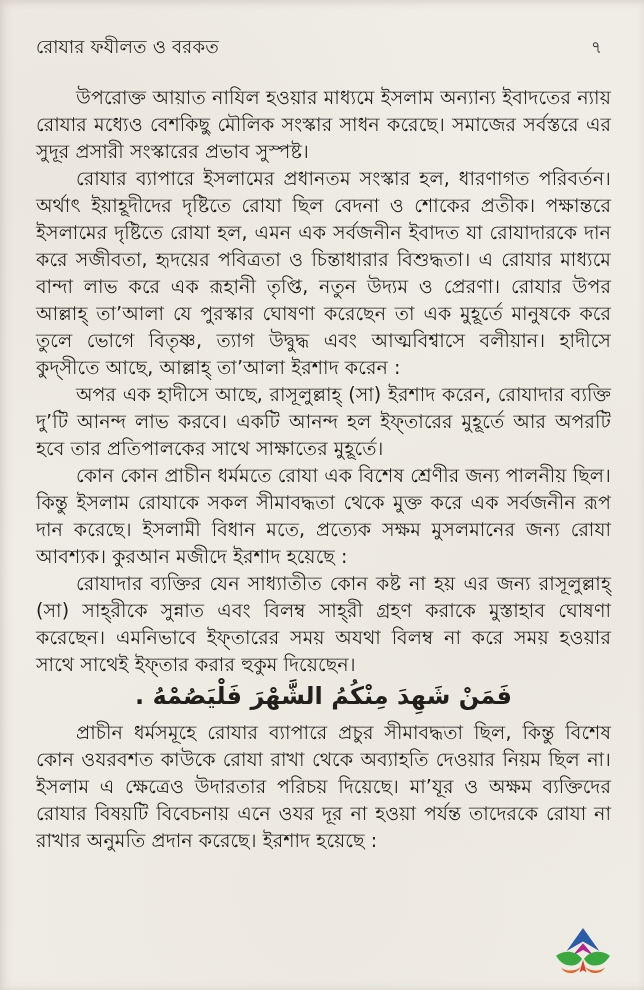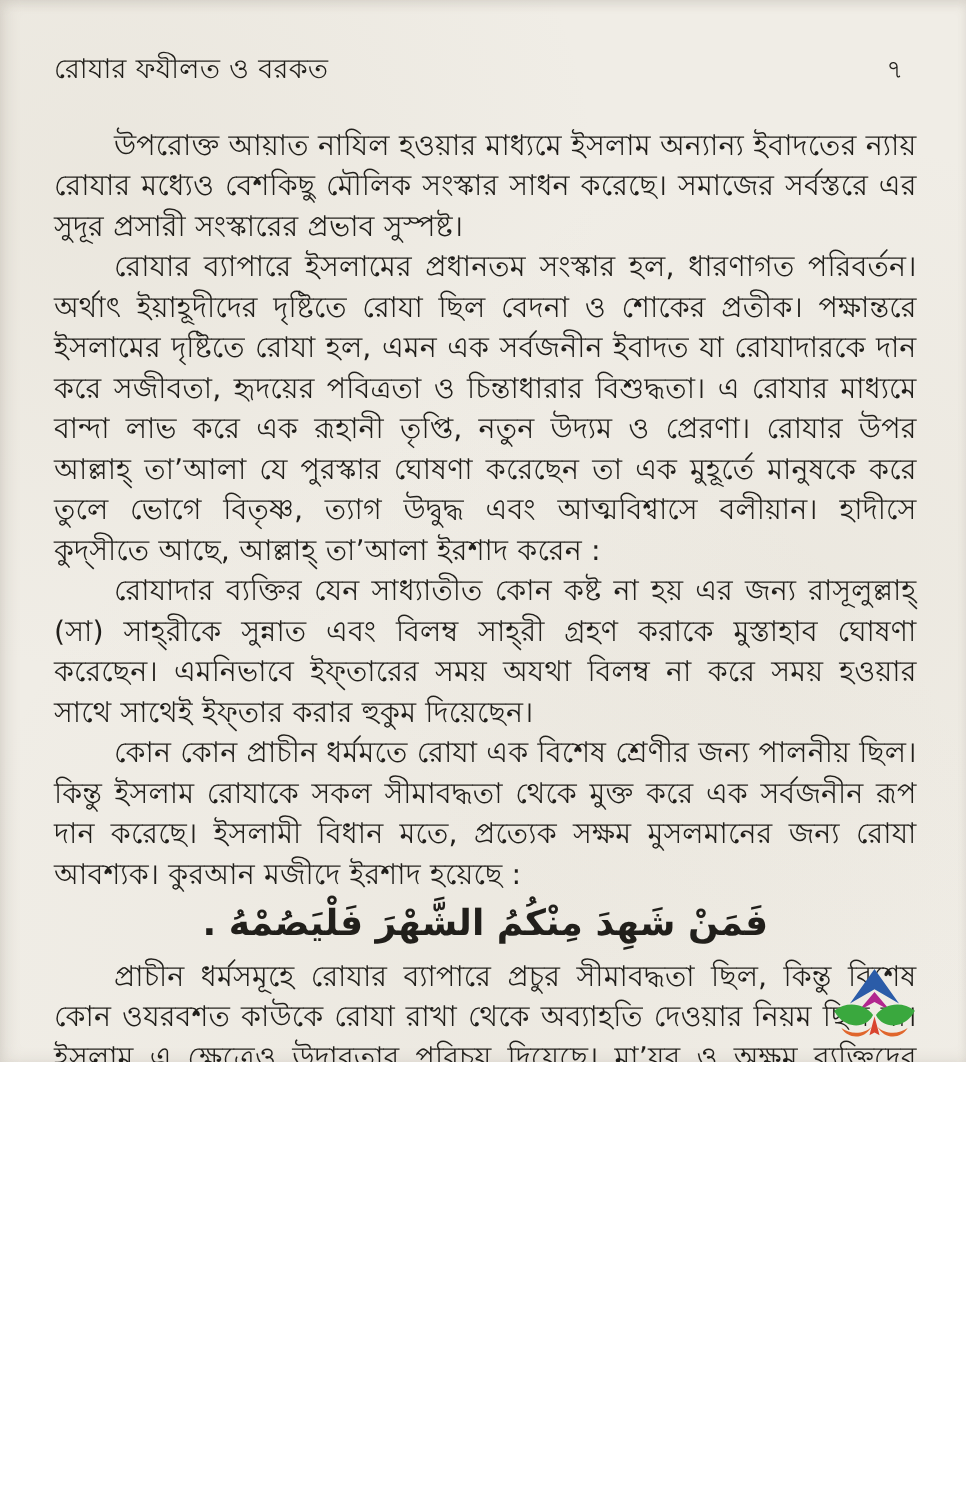--- a/index.html
+++ b/index.html
@@ -3,21 +3,21 @@
 <meta charset="utf-8">
 <style>
   html, body { margin: 0; padding: 0; }
   body {
     width: 644px; height: 990px;
     font-family: "DejaVu Sans", sans-serif;
     overflow: hidden;
   }
   .page {
     position: relative;
-    width: 644px; height: 708px;
+    width: 644px; height: 990px;
     background:
       radial-gradient(circle at 12% 18%, rgba(185,175,150,0.10), transparent 40%),
       radial-gradient(circle at 85% 55%, rgba(185,175,150,0.08), transparent 45%),
       radial-gradient(circle at 50% 90%, rgba(185,175,150,0.07), transparent 50%),
       #f0ede6;
     box-shadow: inset 4px 0 10px rgba(130,120,105,0.16), inset 0 3px 6px rgba(130,120,105,0.10);
     color: #211f1b;
     overflow: hidden;
   }
   .header {
@@ -63,22 +63,23 @@
 <div class="page">
 
   <div class="header">
     <span class="running-title">রোযার ফযীলত ও বরকত</span>
     <span class="page-number">৭</span>
   </div>
 
   <div class="content">
     <p class="para">উপরোক্ত আয়াত নাযিল হওয়ার মাধ্যমে ইসলাম অন্যান্য ইবাদতের ন্যায় রোযার মধ্যেও বেশকিছু মৌলিক সংস্কার সাধন করেছে। সমাজের সর্বস্তরে এর সুদূর প্রসারী সংস্কারের প্রভাব সুস্পষ্ট।</p>
     <p class="para">রোযার ব্যাপারে ইসলামের প্রধানতম সংস্কার হল, ধারণাগত পরিবর্তন। অর্থাৎ ইয়াহূদীদের দৃষ্টিতে রোযা ছিল বেদনা ও শোকের প্রতীক। পক্ষান্তরে ইসলামের দৃষ্টিতে রোযা হল, এমন এক সর্বজনীন ইবাদত যা রোযাদারকে দান করে সজীবতা, হৃদয়ের পবিত্রতা ও চিন্তাধারার বিশুদ্ধতা। এ রোযার মাধ্যমে বান্দা লাভ করে এক রূহানী তৃপ্তি, নতুন উদ্যম ও প্রেরণা। রোযার উপর আল্লাহ্ তা’আলা যে পুরস্কার ঘোষণা করেছেন তা এক মুহূর্তে মানুষকে করে তুলে ভোগে বিতৃষ্ণ, ত্যাগ উদ্বুদ্ধ এবং আত্মবিশ্বাসে বলীয়ান। হাদীসে কুদ্‌সীতে আছে, আল্লাহ্ তা’আলা ইরশাদ করেন :</p>
+    <p class="para">অপর এক হাদীসে আছে, রাসূলুল্লাহ্ (সা) ইরশাদ করেন, রোযাদার ব্যক্তি দু’টি আনন্দ লাভ করবে। একটি আনন্দ হল ইফ্‌তারের মুহূর্তে আর অপরটি হবে তার প্রতিপালকের সাথে সাক্ষাতের মুহূর্তে।</p>
+    <p class="para">কোন কোন প্রাচীন ধর্মমতে রোযা এক বিশেষ শ্রেণীর জন্য পালনীয় ছিল। কিন্তু ইসলাম রোযাকে সকল সীমাবদ্ধতা থেকে মুক্ত করে এক সর্বজনীন রূপ দান করেছে। ইসলামী বিধান মতে, প্রত্যেক সক্ষম মুসলমানের জন্য রোযা আবশ্যক। কুরআন মজীদে ইরশাদ হয়েছে :</p>
     <p class="para">রোযাদার ব্যক্তির যেন সাধ্যাতীত কোন কষ্ট না হয় এর জন্য রাসূলুল্লাহ্ (সা) সাহ্‌রীকে সুন্নাত এবং বিলম্ব সাহ্‌রী গ্রহণ করাকে মুস্তাহাব ঘোষণা করেছেন। এমনিভাবে ইফ্‌তারের সময় অযথা বিলম্ব না করে সময় হওয়ার সাথে সাথেই ইফ্‌তার করার হুকুম দিয়েছেন।</p>
-    <p class="para">কোন কোন প্রাচীন ধর্মমতে রোযা এক বিশেষ শ্রেণীর জন্য পালনীয় ছিল। কিন্তু ইসলাম রোযাকে সকল সীমাবদ্ধতা থেকে মুক্ত করে এক সর্বজনীন রূপ দান করেছে। ইসলামী বিধান মতে, প্রত্যেক সক্ষম মুসলমানের জন্য রোযা আবশ্যক। কুরআন মজীদে ইরশাদ হয়েছে :</p>
     <p class="arabic">فَمَنْ شَهِدَ مِنْكُمُ الشَّهْرَ فَلْيَصُمْهُ .</p>
     <p class="para">প্রাচীন ধর্মসমূহে রোযার ব্যাপারে প্রচুর সীমাবদ্ধতা ছিল, কিন্তু বিশেষ কোন ওযরবশত কাউকে রোযা রাখা থেকে অব্যাহতি দেওয়ার নিয়ম ছিল না। ইসলাম এ ক্ষেত্রেও উদারতার পরিচয় দিয়েছে। মা’যূর ও অক্ষম ব্যক্তিদের রোযার বিষয়টি বিবেচনায় এনে ওযর দূর না হওয়া পর্যন্ত তাদেরকে রোযা না রাখার অনুমতি প্রদান করেছে। ইরশাদ হয়েছে :</p>
   </div>
 
   <div class="logo">
     <svg viewBox="0 0 60 52" xmlns="http://www.w3.org/2000/svg">
       <path d="M30 1 L47 25 L30 15 L13 25 Z" fill="#2b5ca8"></path>
       <path d="M30 17 L41 30 L30 24 L19 30 Z" fill="#b2268f"></path>
       <path d="M2 30 C11 23 23 25 29 33 C24 43 9 43 2 30 Z" fill="#3aa83e"></path>
       <path d="M58 30 C49 23 37 25 31 33 C36 43 51 43 58 30 Z" fill="#3aa83e"></path>

